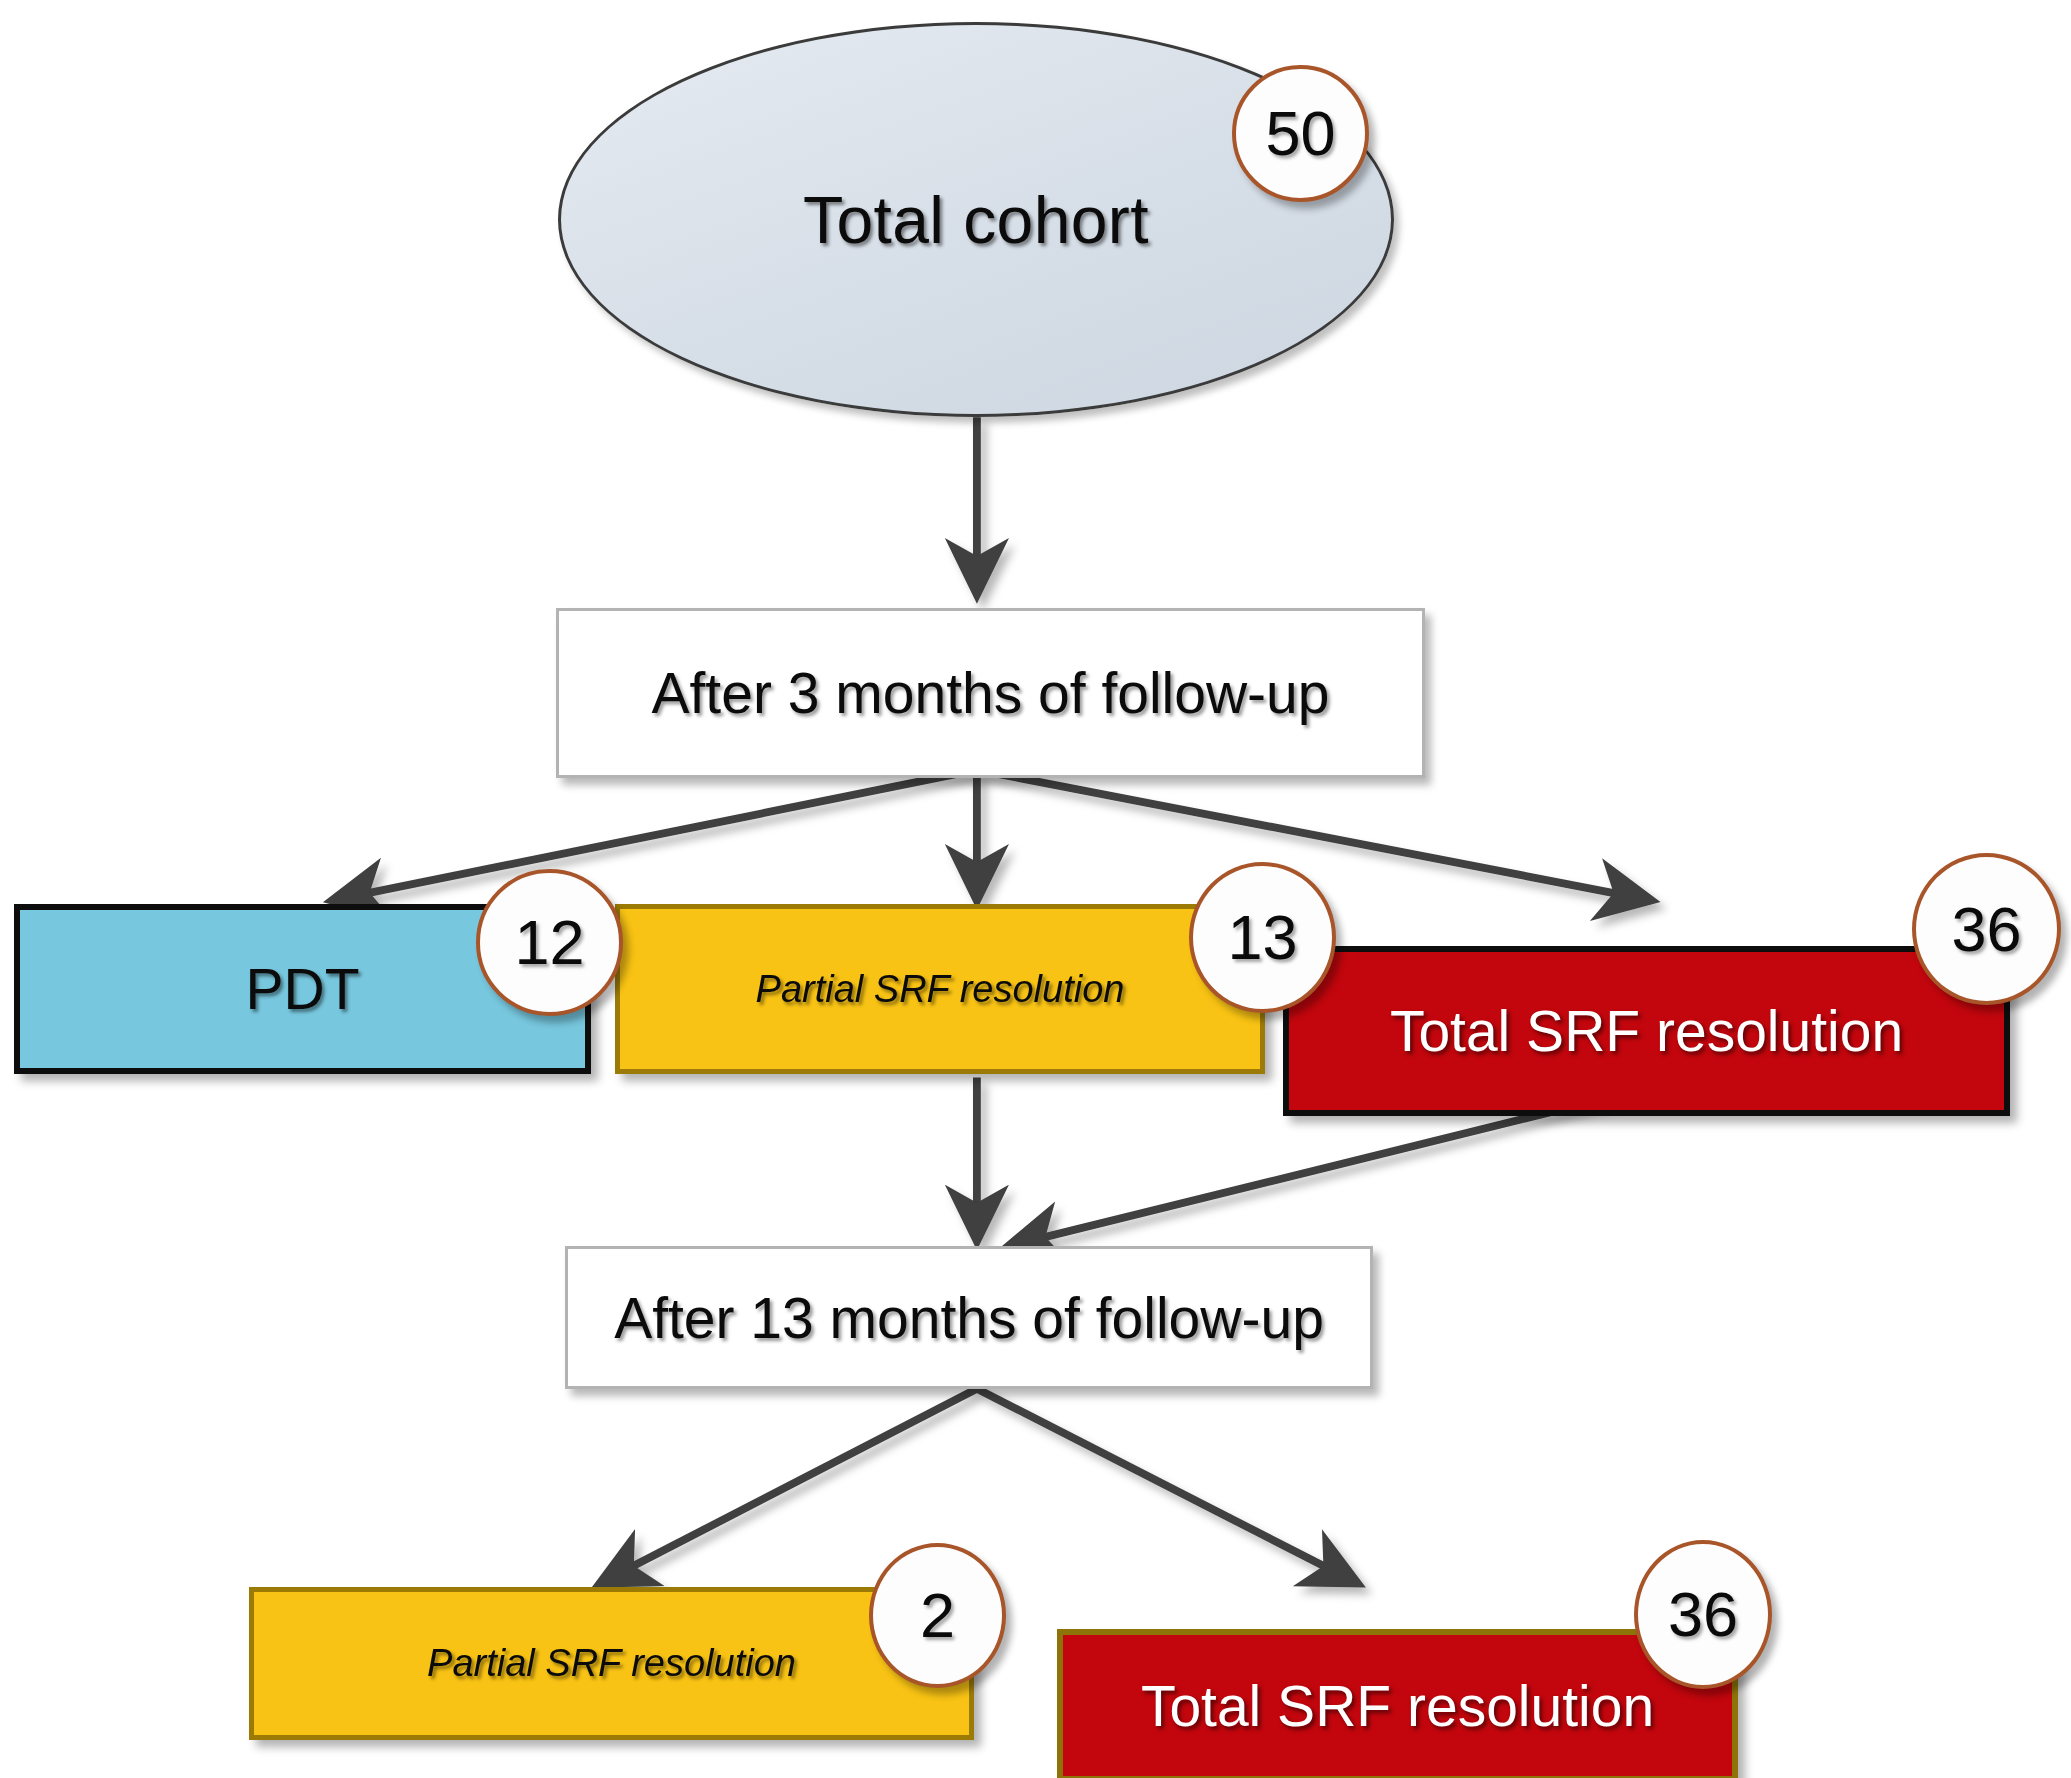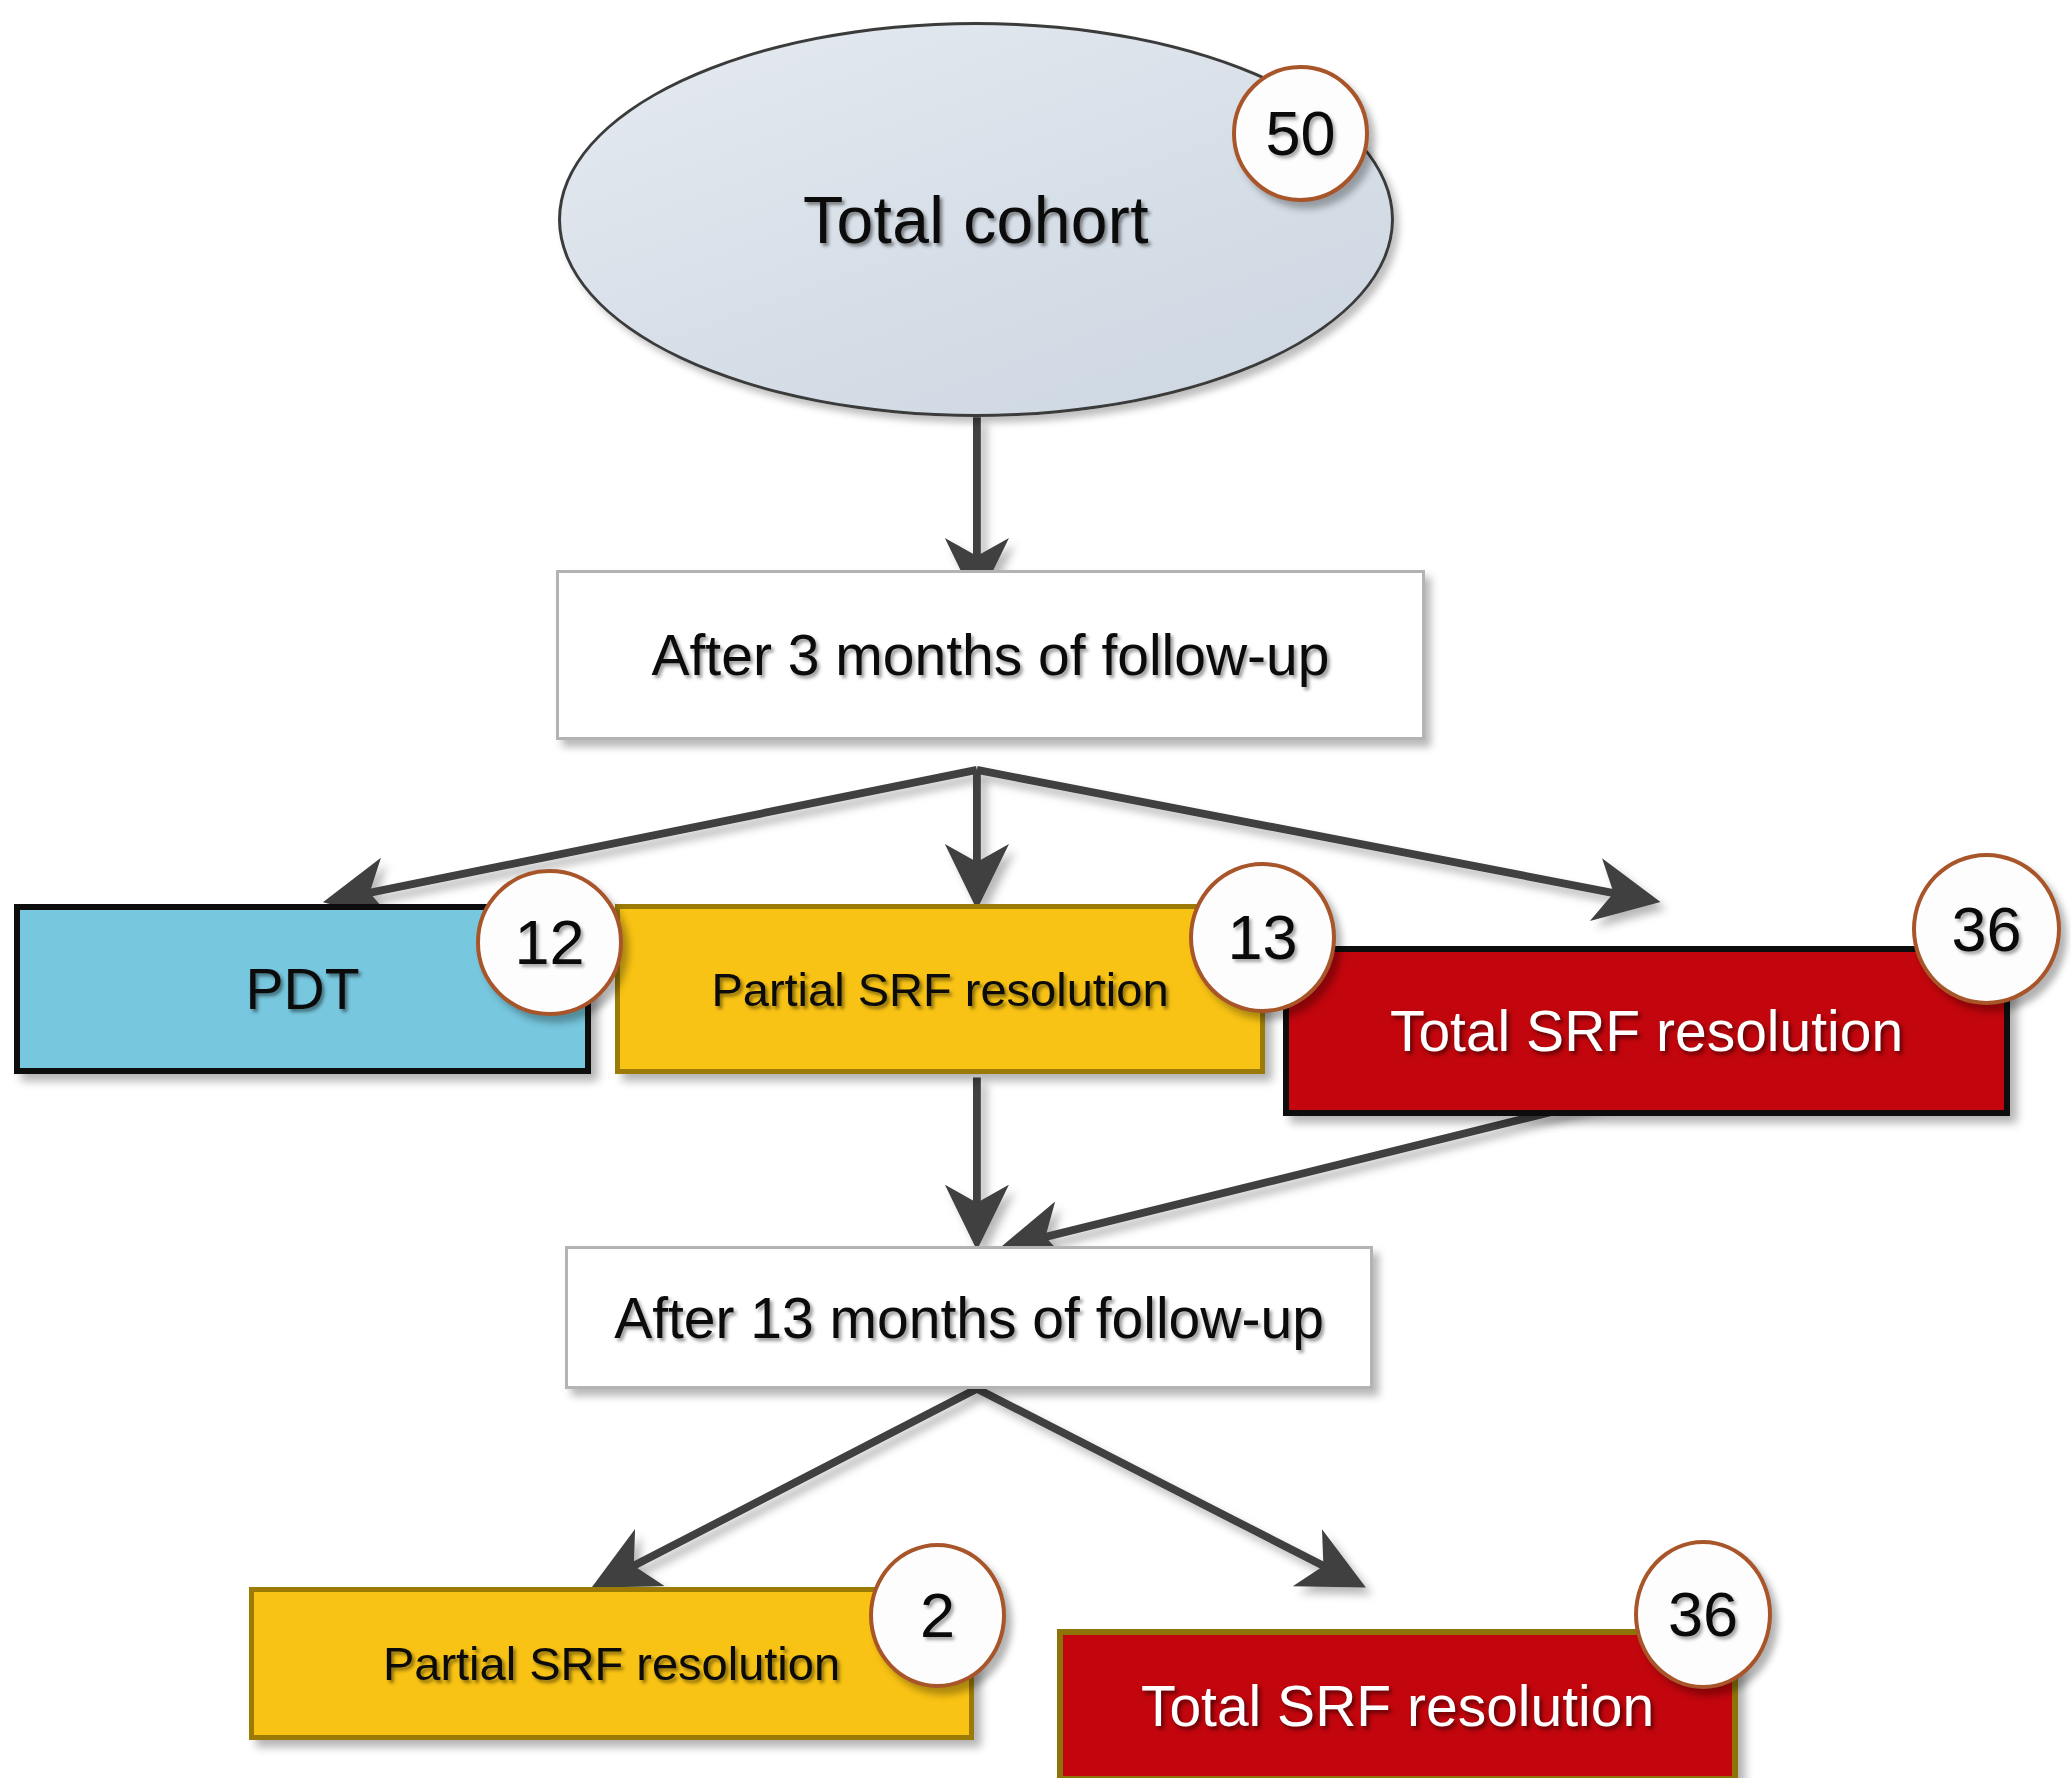--- a/index.html
+++ b/index.html
@@ -25,21 +25,21 @@
     box-shadow:6px 7px 7.8px rgba(0,0,0,.28);
   }
   .stagebox .label{font-size:57px;color:#0b0b0b;
      text-shadow:2.6px 2.6px 3.5px rgba(0,0,0,.40);}
 
   
   .boxblue{background:#77c7de;border:6px solid #0d0d0d;box-shadow:7px 7.8px 8.7px rgba(0,0,0,.30);}
   .boxblue .label{font-size:57px;color:#0b0b0b;text-shadow:2.6px 2.6px 3.5px rgba(0,0,0,.45);}
 
   .boxyellow{background:#f8c314;border:5.2px solid #9c7a06;box-shadow:7px 7.8px 8.7px rgba(0,0,0,.30);}
-  .boxyellow .label{font-size:47px;color:#0b0b0b;text-shadow:2.6px 2.6px 3.5px rgba(0,0,0,.45);}
+  .boxyellow .label{font-size:38px;color:#0b0b0b;text-shadow:2.6px 2.6px 3.5px rgba(0,0,0,.45);font-style:italic;}
 
   .boxred{background:#c3060d;border:6px solid #0d0d0d;box-shadow:7px 7.8px 8.7px rgba(0,0,0,.30);margin-top:42px;}
   .boxred .label{font-size:57px;color:#ffffff;text-shadow:2.6px 2.6px 4.3px rgba(0,0,0,.55);}
 
   .boxred-olive{border:6px solid #8e7408;}
 
   
   .badge{
     position:absolute;display:flex;align-items:center;justify-content:center;
     background:#fdfdfd;border:4.3px solid #a9552a;border-radius:50%;
@@ -80,21 +80,21 @@
     </g>
   </svg>
 
   <div class="node ellipse" style="left:558px;top:22px;width:836px;height:395px;">
     <span class="label">Total cohort</span>
   </div>
   <div class="badge" style="left:1232px;top:65px;width:129px;height:129px;">
     <span>50</span>
   </div>
 
-  <div class="node stagebox" style="left:556px;top:570px;width:869px;height:170px;">
+  <div class="node stagebox" style="left:556px;top:608px;width:869px;height:170px;">
     <span class="label">After 3 months of follow-up</span>
   </div>
 
   <div class="node boxblue" style="left:14px;top:904px;width:577px;height:170px;">
     <span class="label">PDT</span>
   </div>
   <div class="badge" style="left:476px;top:869px;width:139px;height:139px;">
     <span>12</span>
   </div>
 

